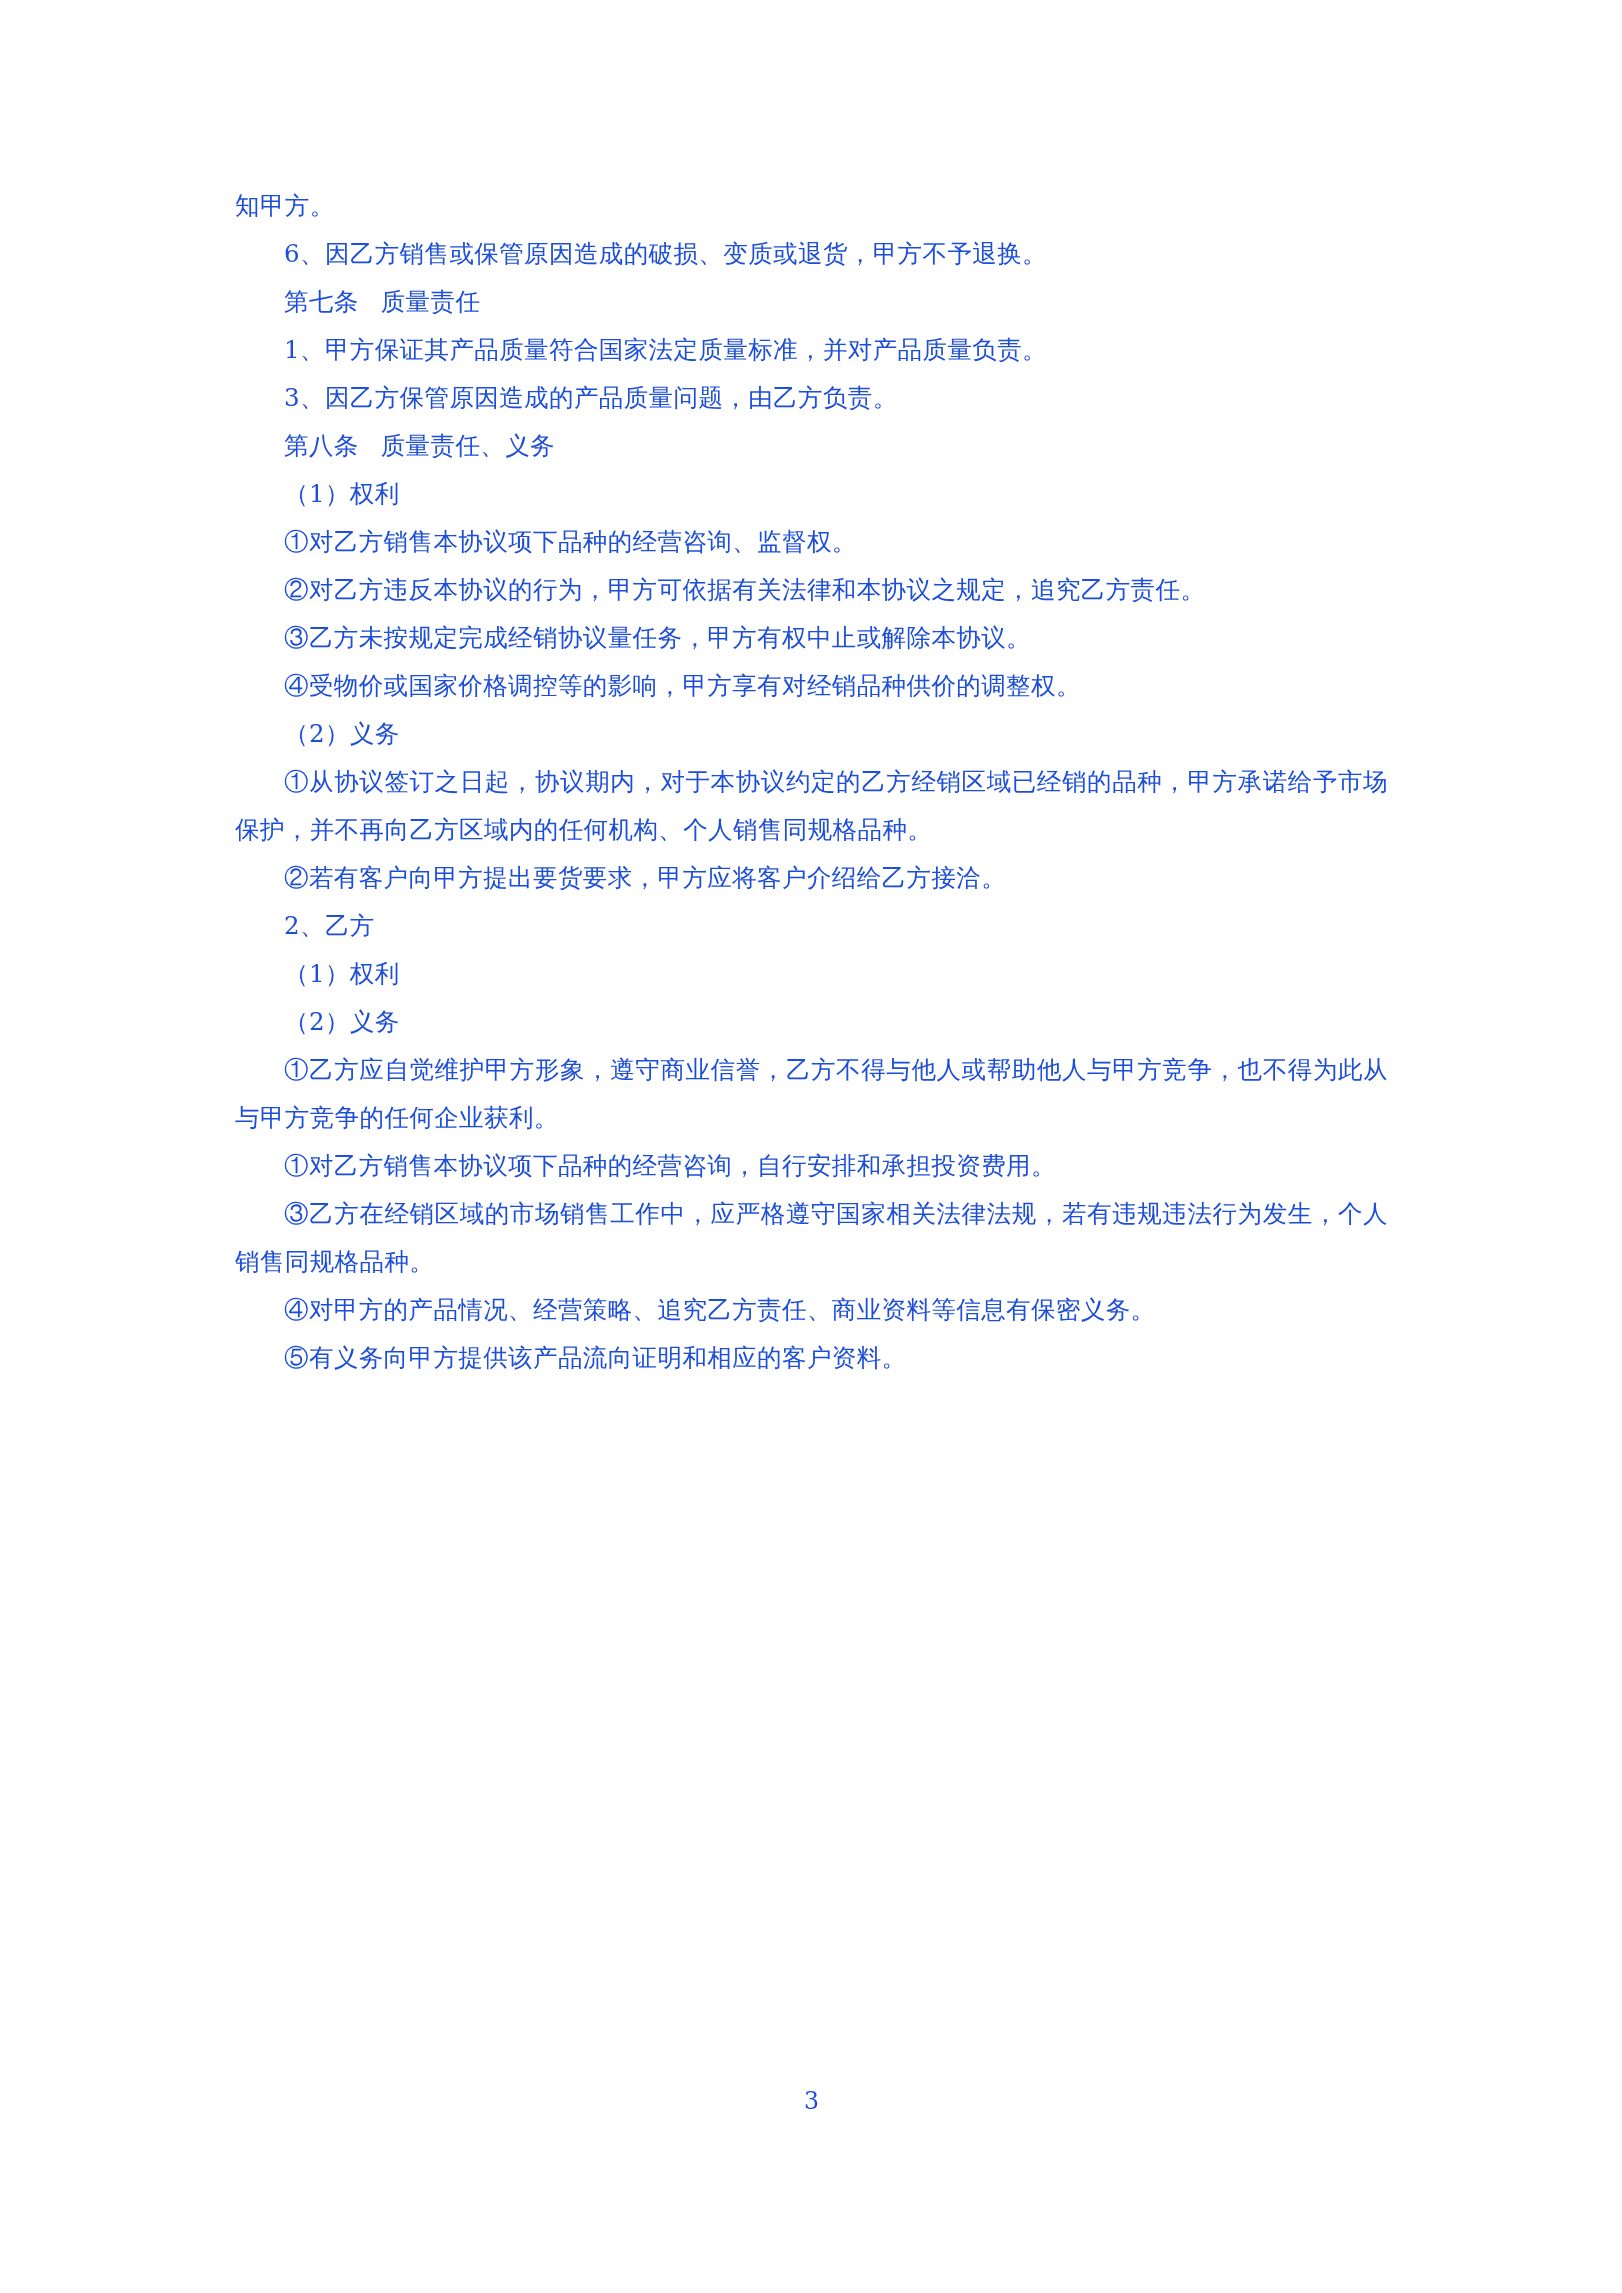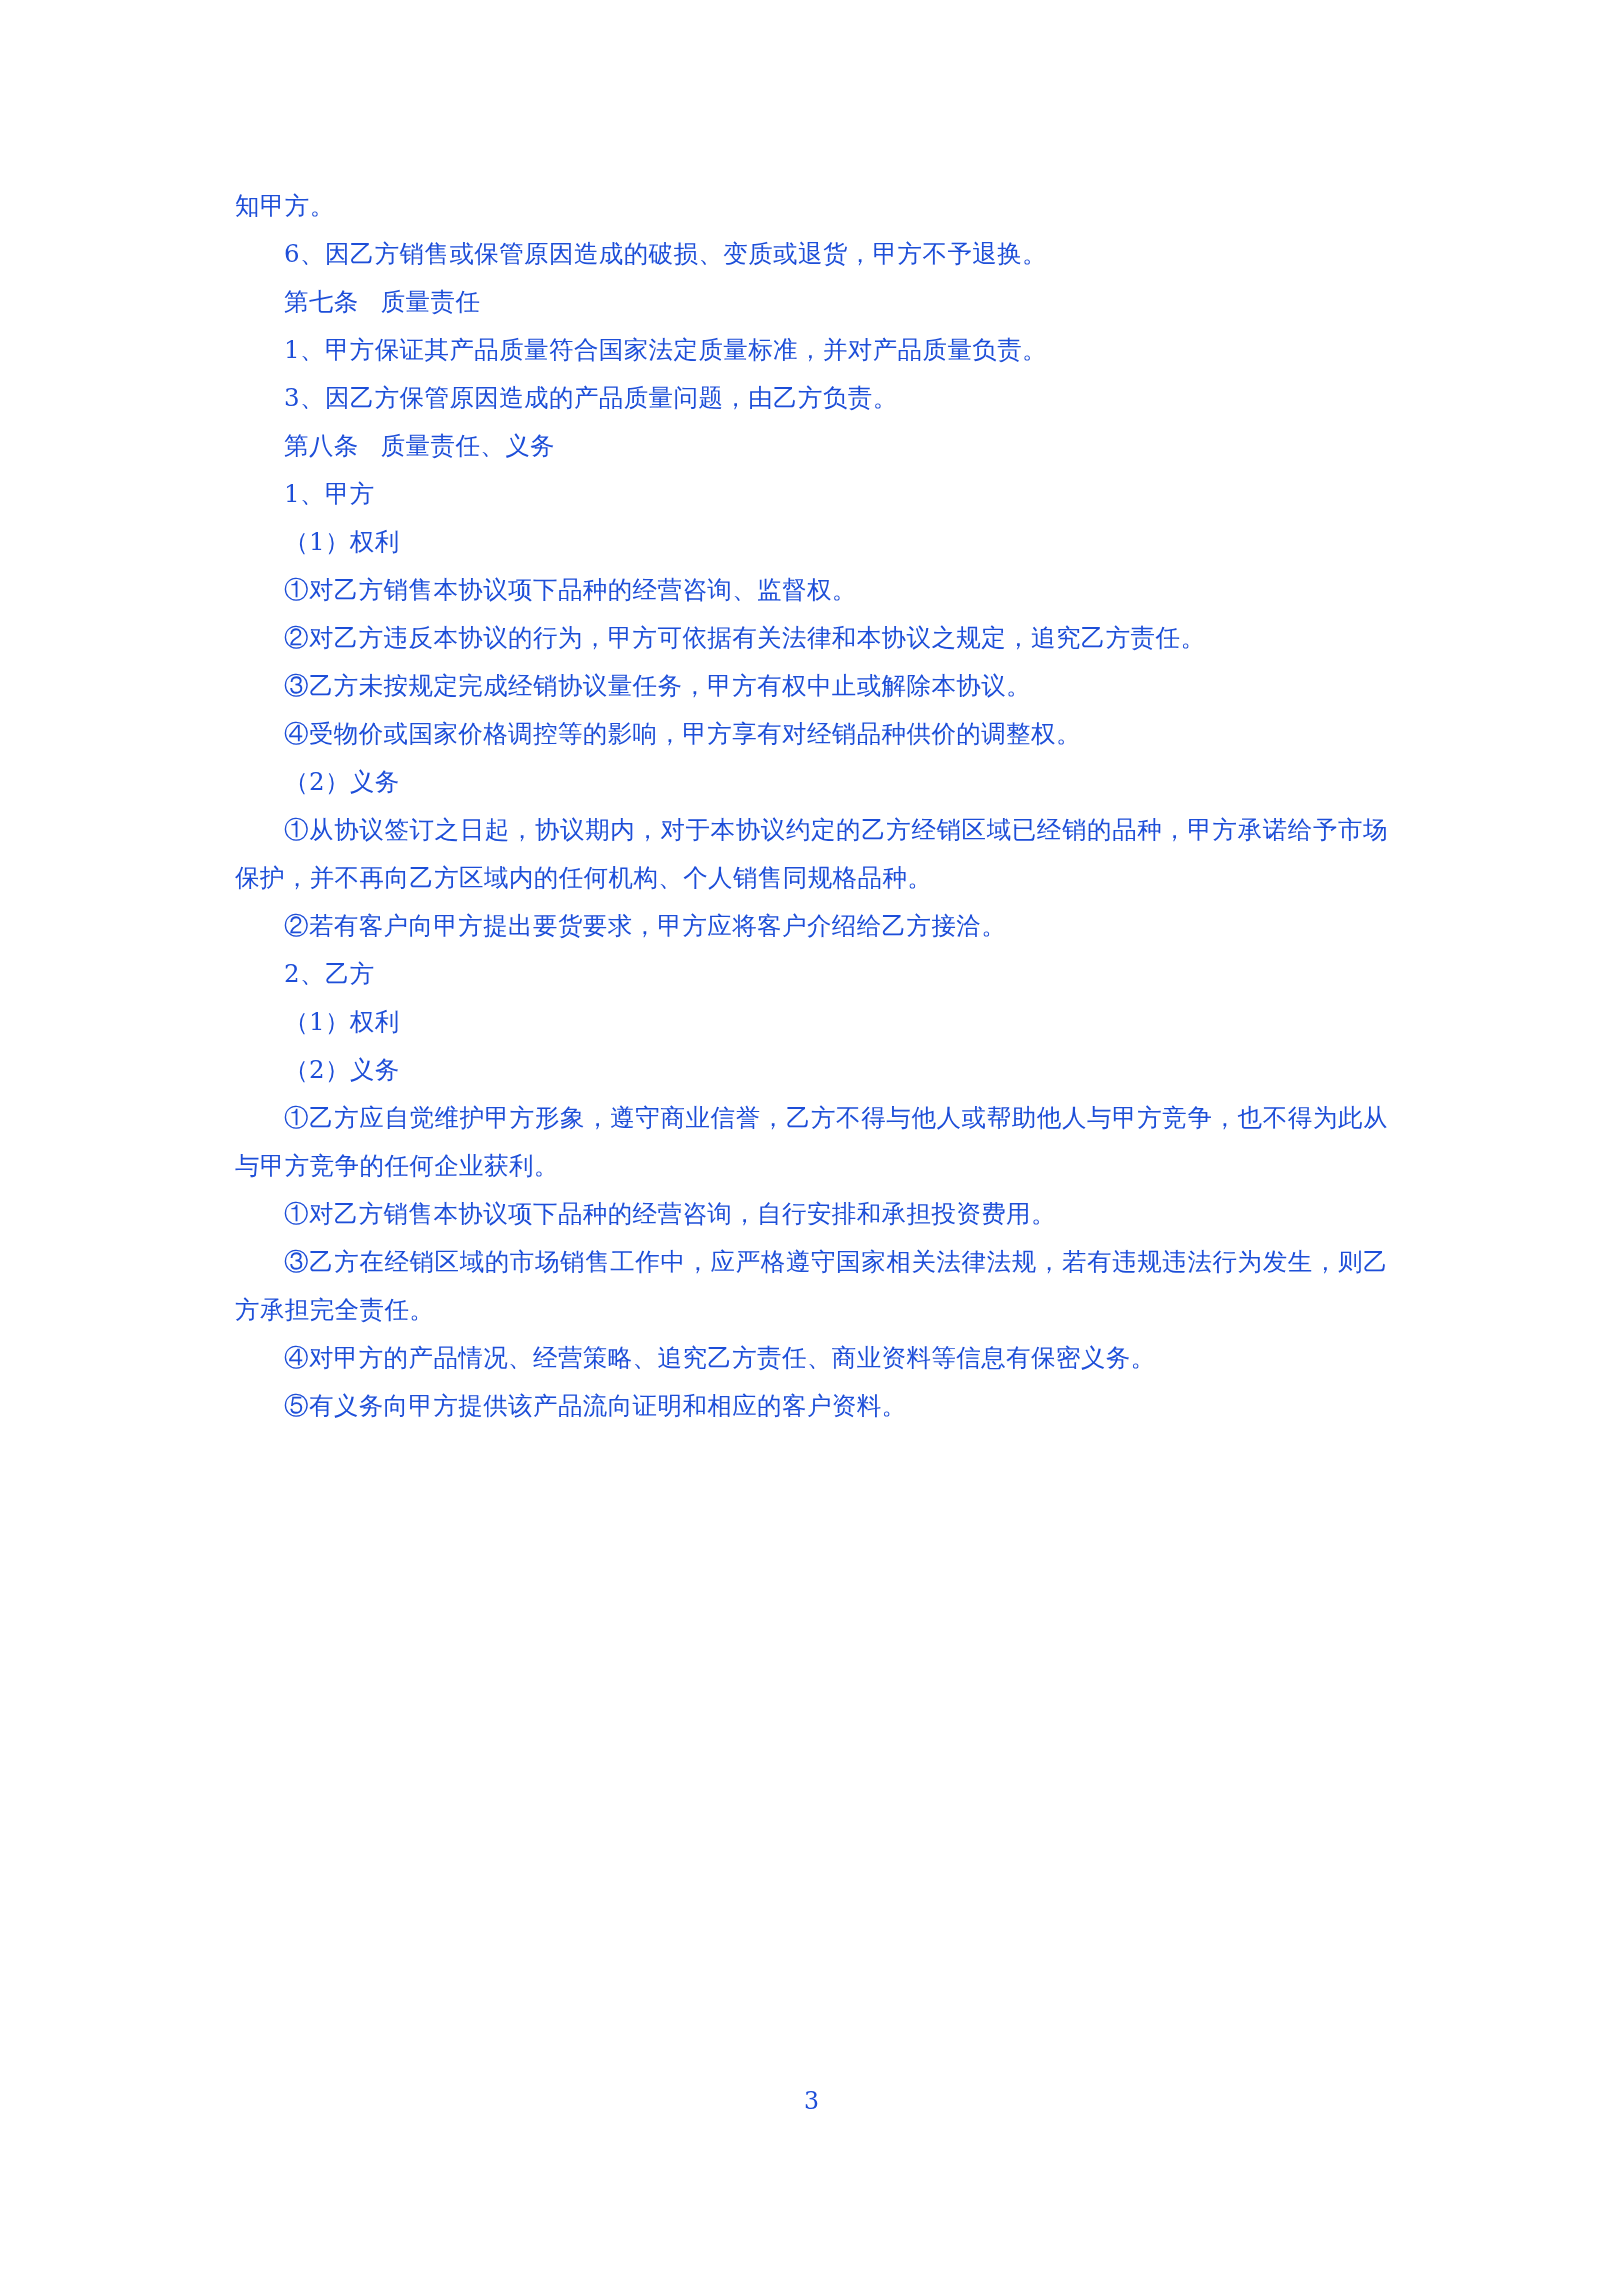--- a/index.html
+++ b/index.html
@@ -64,35 +64,34 @@
     <p class="noindent">知甲方。</p>
     <p class="indent">6、因乙方销售或保管原因造成的破损、变质或退货，甲方不予退换。</p>
 
     <p class="heading"><span>第七条</span><span class="sp"></span><span>质量责任</span></p>
 
     <p class="indent">1、甲方保证其产品质量符合国家法定质量标准，并对产品质量负责。</p>
     <p class="indent">3、因乙方保管原因造成的产品质量问题，由乙方负责。</p>
 
     <p class="heading"><span>第八条</span><span class="sp"></span><span>质量责任、义务</span></p>
 
-    <p class="indent">1、甲方</p>
     <p class="indent">（1）权利</p>
     <p class="indent">①对乙方销售本协议项下品种的经营咨询、监督权。</p>
     <p class="indent">②对乙方违反本协议的行为，甲方可依据有关法律和本协议之规定，追究乙方责任。</p>
     <p class="indent">③乙方未按规定完成经销协议量任务，甲方有权中止或解除本协议。</p>
     <p class="indent">④受物价或国家价格调控等的影响，甲方享有对经销品种供价的调整权。</p>
     <p class="indent">（2）义务</p>
     <p class="indent">①从协议签订之日起，协议期内，对于本协议约定的乙方经销区域已经销的品种，甲方承诺给予市场保护，并不再向乙方区域内的任何机构、个人销售同规格品种。</p>
     <p class="indent">②若有客户向甲方提出要货要求，甲方应将客户介绍给乙方接洽。</p>
     <p class="indent">2、乙方</p>
     <p class="indent">（1）权利</p>
     <p class="indent">（2）义务</p>
     <p class="indent">①乙方应自觉维护甲方形象，遵守商业信誉，乙方不得与他人或帮助他人与甲方竞争，也不得为此从与甲方竞争的任何企业获利。</p>
     <p class="indent">①对乙方销售本协议项下品种的经营咨询，自行安排和承担投资费用。</p>
-    <p class="indent">③乙方在经销区域的市场销售工作中，应严格遵守国家相关法律法规，若有违规违法行为发生，则乙方承担完全责任。</p>
+    <p class="indent">③乙方在经销区域的市场销售工作中，应严格遵守国家相关法律法规，若有违规违法行为发生，个人销售同规格品种。</p>
     <p class="indent">④对甲方的产品情况、经营策略、追究乙方责任、商业资料等信息有保密义务。</p>
     <p class="indent">⑤有义务向甲方提供该产品流向证明和相应的客户资料。</p>
 
   </div>
 
   <div class="pagenum">3</div>
 
 </div>
 
 

